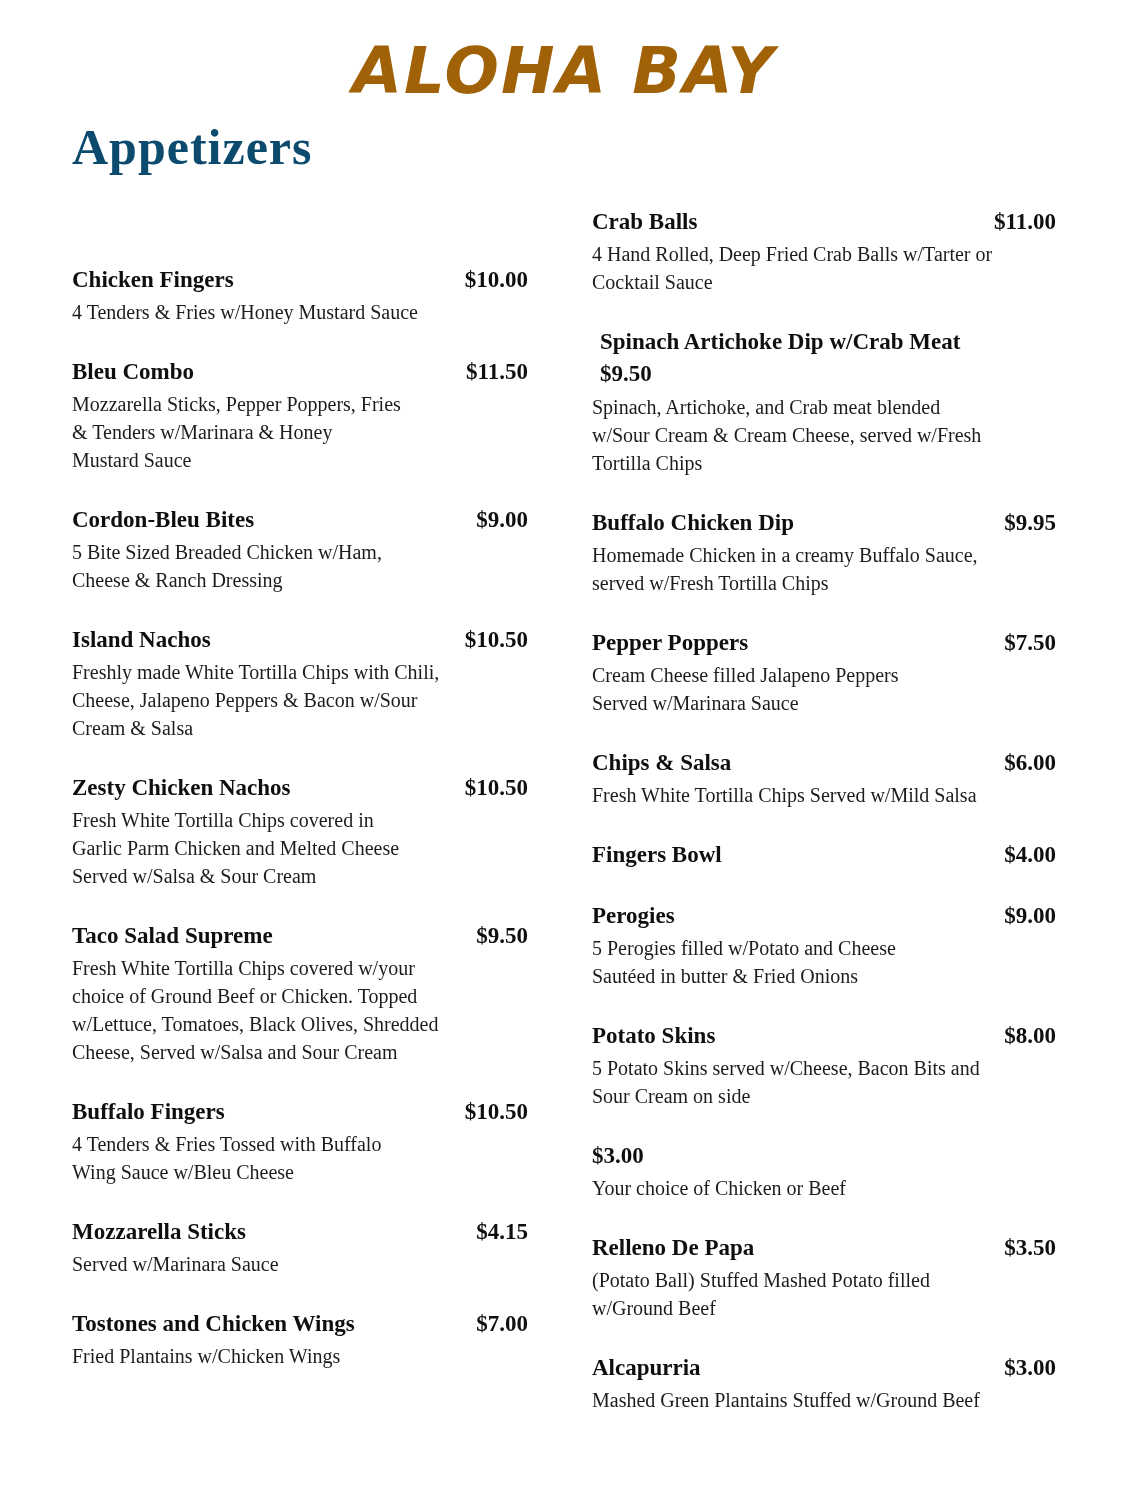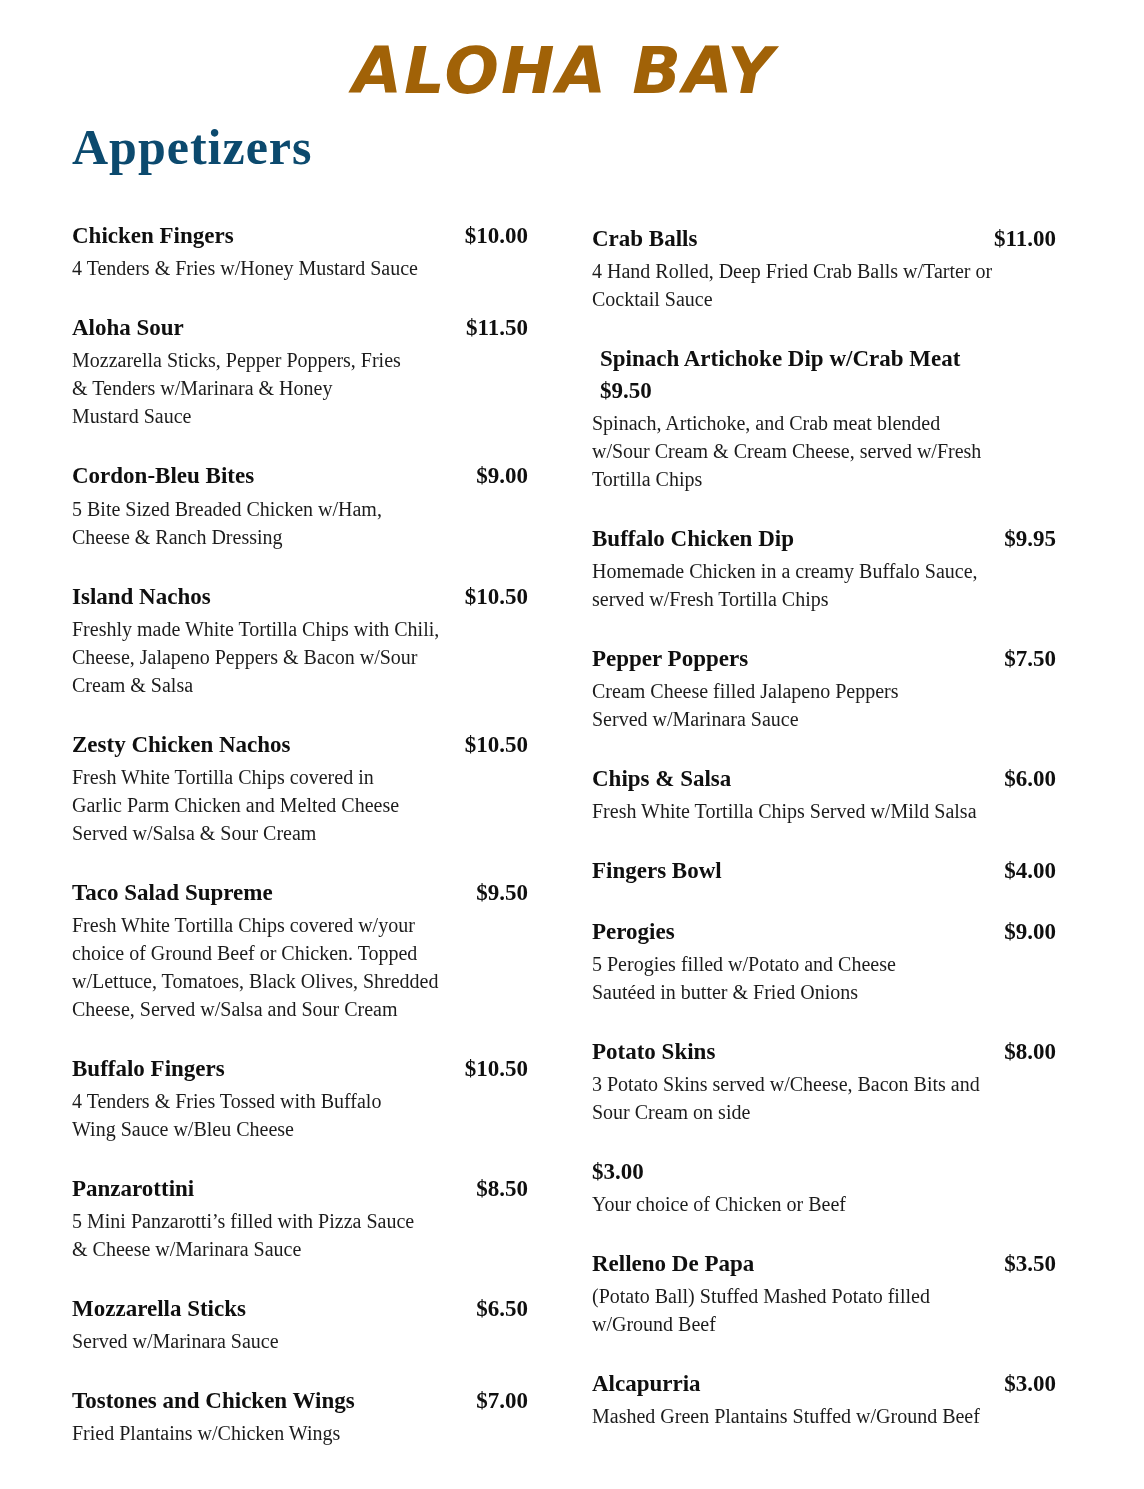--- a/index.html
+++ b/index.html
@@ -98,21 +98,21 @@
     <div class="col col-left" id="col-left">
         <div class="menu-item">
           <div class="item-head">
             <span class="item-name">Chicken Fingers</span>
             <span class="item-price">$10.00</span>
           </div>
           <div class="item-desc">4 Tenders &amp; Fries w/Honey Mustard Sauce</div>
         </div>
         <div class="menu-item">
           <div class="item-head">
-            <span class="item-name">Aloha Sour</span>
+            <span class="item-name">Bleu Combo</span>
             <span class="item-price">$11.50</span>
           </div>
           <div class="item-desc">Mozzarella Sticks, Pepper Poppers, Fries
 &amp; Tenders w/Marinara &amp; Honey
 Mustard Sauce</div>
         </div>
         <div class="menu-item">
           <div class="item-head">
             <span class="item-name">Cordon-Bleu Bites</span>
             <span class="item-price">$9.00</span>
@@ -151,30 +151,22 @@
         <div class="menu-item">
           <div class="item-head">
             <span class="item-name">Buffalo Fingers</span>
             <span class="item-price">$10.50</span>
           </div>
           <div class="item-desc">4 Tenders &amp; Fries Tossed with Buffalo
 Wing Sauce w/Bleu Cheese</div>
         </div>
         <div class="menu-item">
           <div class="item-head">
-            <span class="item-name">Panzarottini</span>
-            <span class="item-price">$8.50</span>
-          </div>
-          <div class="item-desc">5 Mini Panzarotti’s filled with Pizza Sauce
-&amp; Cheese w/Marinara Sauce</div>
-        </div>
-        <div class="menu-item">
-          <div class="item-head">
             <span class="item-name">Mozzarella Sticks</span>
-            <span class="item-price">$6.50</span>
+            <span class="item-price">$4.15</span>
           </div>
           <div class="item-desc">Served w/Marinara Sauce</div>
         </div>
         <div class="menu-item">
           <div class="item-head">
             <span class="item-name">Tostones and Chicken Wings</span>
             <span class="item-price">$7.00</span>
           </div>
           <div class="item-desc">Fried Plantains w/Chicken Wings</div>
         </div>
@@ -229,21 +221,21 @@
             <span class="item-price">$9.00</span>
           </div>
           <div class="item-desc">5 Perogies filled w/Potato and Cheese
 Sautéed in butter &amp; Fried Onions</div>
         </div>
         <div class="menu-item">
           <div class="item-head">
             <span class="item-name">Potato Skins</span>
             <span class="item-price">$8.00</span>
           </div>
-          <div class="item-desc">3 Potato Skins served w/Cheese, Bacon Bits and
+          <div class="item-desc">5 Potato Skins served w/Cheese, Bacon Bits and
 Sour Cream on side</div>
         </div>
         <div class="menu-item">
           <div class="item-head">
             <span class="item-price">$3.00</span>
           </div>
           <div class="item-desc">Your choice of Chicken or Beef</div>
         </div>
         <div class="menu-item">
           <div class="item-head">

